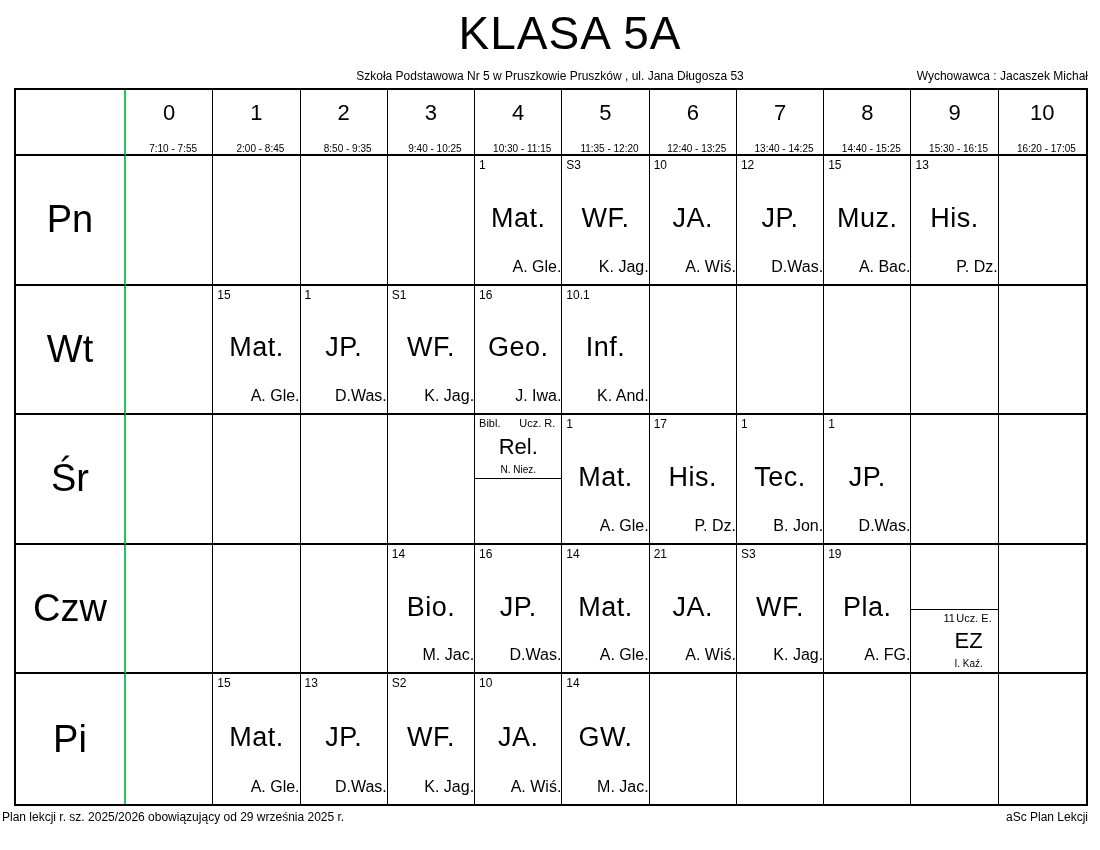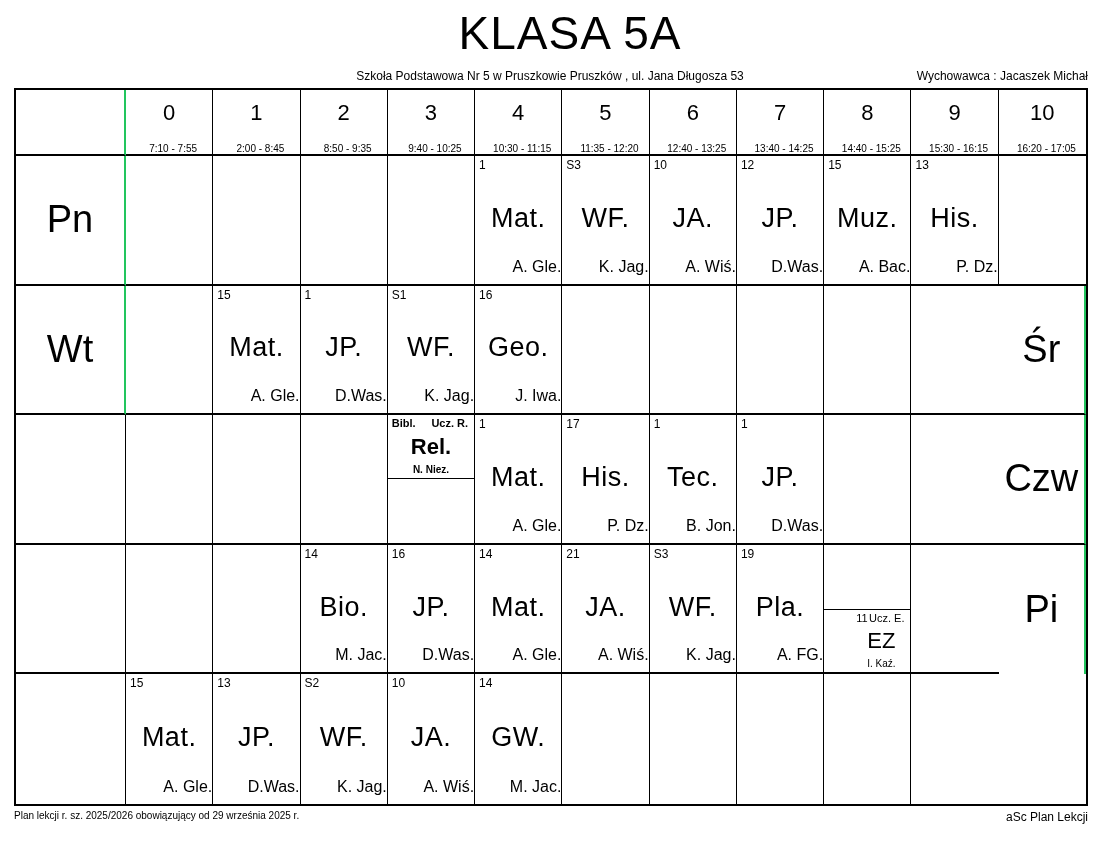--- a/index.html
+++ b/index.html
@@ -38,27 +38,27 @@
   .pnum { font-size: 22px; line-height: 24px; margin-top: 11px; }
   .ptime { font-size: 10px; line-height: 11px; margin-top: 18px; padding-left: 8px; }
   .day { display: flex; align-items: center; justify-content: center; }
   .day-text { font-size: 38px; }
   .lesson { display: flex; flex-direction: column; height: 100%; }
   .room { font-size: 12px; line-height: 13px; height: 20px; padding: 3px 0 0 4px; text-align: left; }
   .subject { flex: 1; display: flex; align-items: center; justify-content: center; font-size: 27px; letter-spacing: 0.5px; }
   .teacher { font-size: 16px; line-height: 12px; margin-bottom: 11px; text-align: right; }
   .split-cell { display: flex; flex-direction: column; }
   .half { height: 50%; position: relative; }
-  .half.line-below { border-bottom: 1px solid #000; font-weight: bold; }
+  .half.line-below { border-bottom: 1px solid #000; }
   .half.line-above { border-top: 1px solid #000; padding-left: 28px; }
   .mini { display: flex; flex-direction: column; height: 100%; }
   .mini-head { display: flex; justify-content: space-between; padding: 2px 6px 0 4px; font-size: 11px; line-height: 12px; }
   .mini-subject { flex: 1; display: flex; align-items: center; justify-content: center; font-size: 22px; }
   .mini-teacher { font-size: 10px; line-height: 11px; margin-bottom: 3px; text-align: center; }
-  .footer-left { position: absolute; left: 14px; top: 810px; font-size: 10px; }
+  .footer-left { position: absolute; left: 2px; top: 810px; font-size: 12px; }
   .footer-right { position: absolute; right: 12px; top: 810px; font-size: 12px; }
 </style>
 </head>
 <body>
 
 <div class="page">
   <div class="title">KLASA 5A</div>
   <div class="school">Szkoła Podstawowa Nr 5 w Pruszkowie Pruszków , ul. Jana Długosza 53</div>
   <div class="homeroom">Wychowawca : Jacaszek Michał</div>
   <div class="grid" id="grid">
@@ -182,20 +182,27 @@
           <div class="teacher">K. Jag.</div>
         </div>
       </div>
       <div class="cell">
         <div class="lesson">
           <div class="room">16</div>
           <div class="subject">Geo.</div>
           <div class="teacher">J. Iwa.</div>
         </div>
       </div>
+      <div class="cell">
+        <div class="lesson">
+          <div class="room">10.1</div>
+          <div class="subject">Inf.</div>
+          <div class="teacher">K. And.</div>
+        </div>
+      </div>
       <div class="cell"></div>
       <div class="cell"></div>
       <div class="cell"></div>
       <div class="cell"></div>
       <div class="cell last-col"></div>
       <div class="cell day thick-right">
         <div class="day-text">Śr</div>
       </div>
       <div class="cell"></div>
       <div class="cell"></div>

